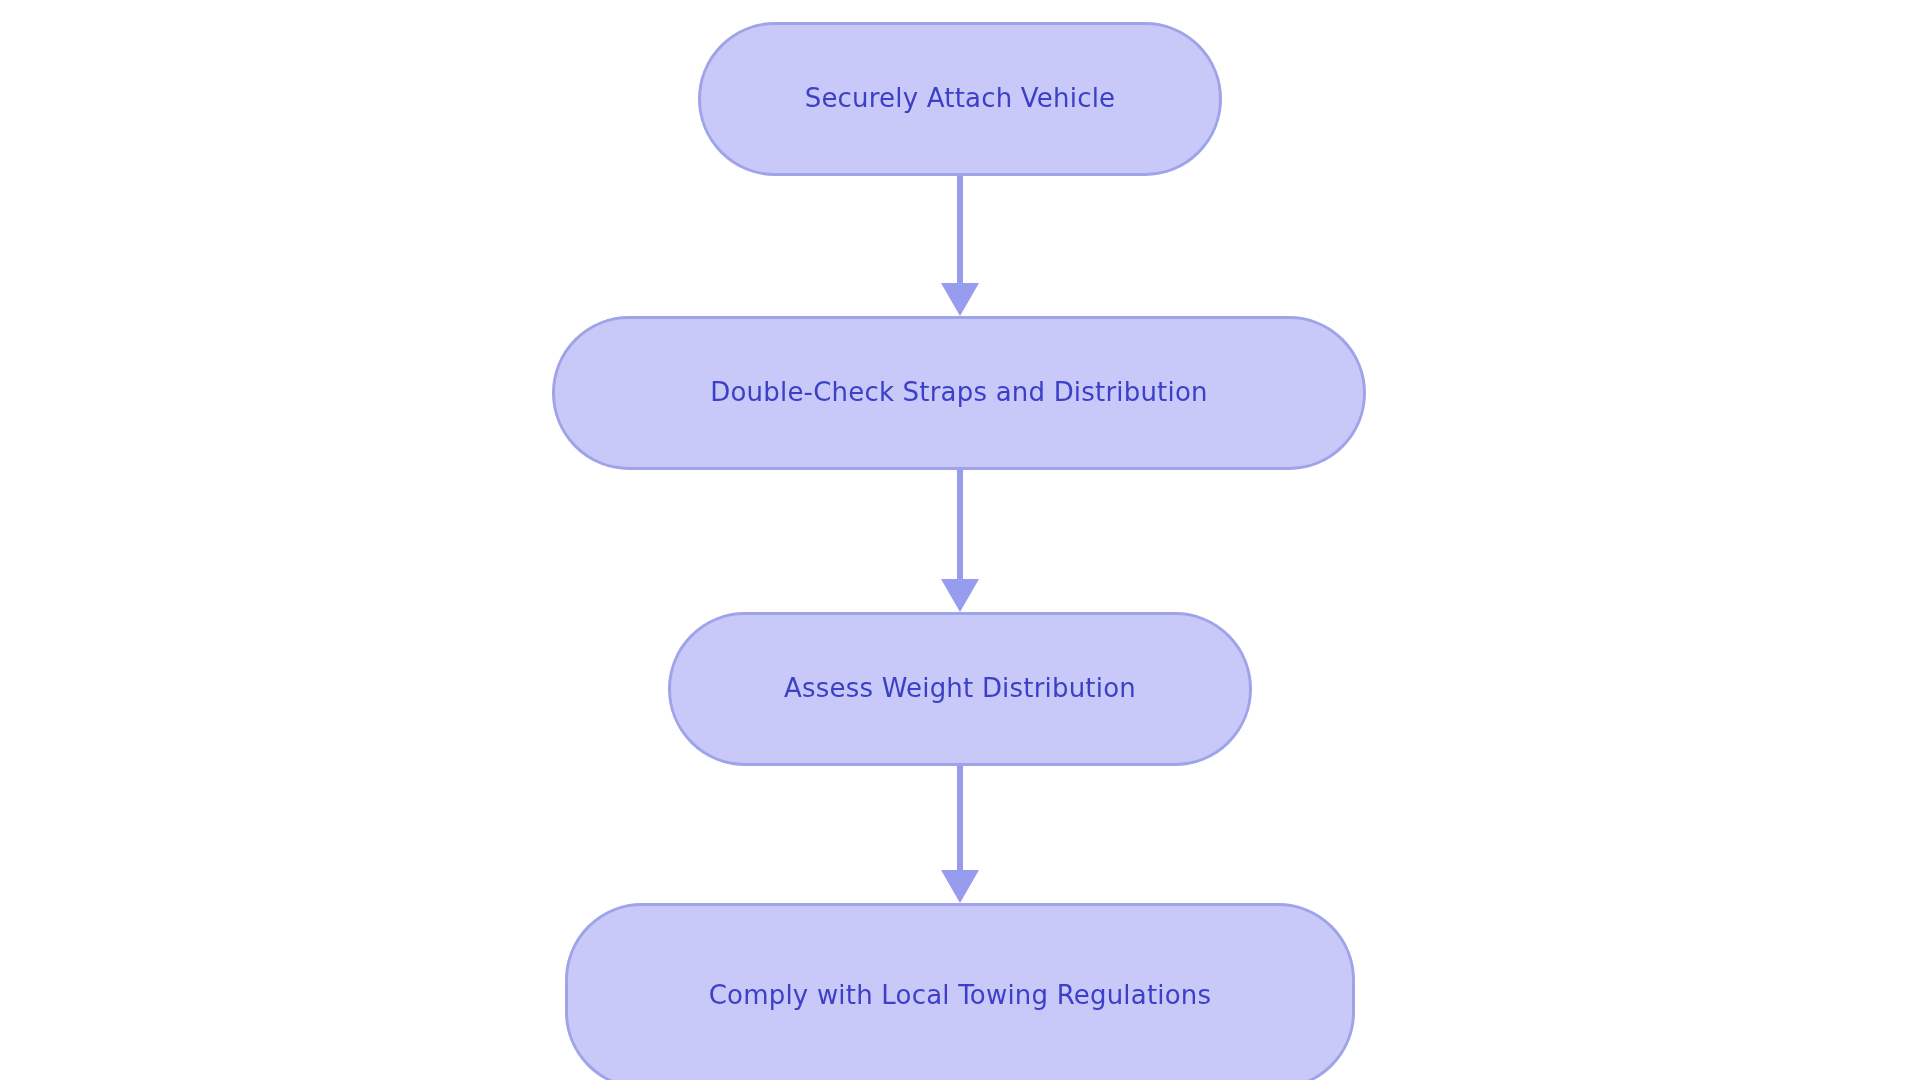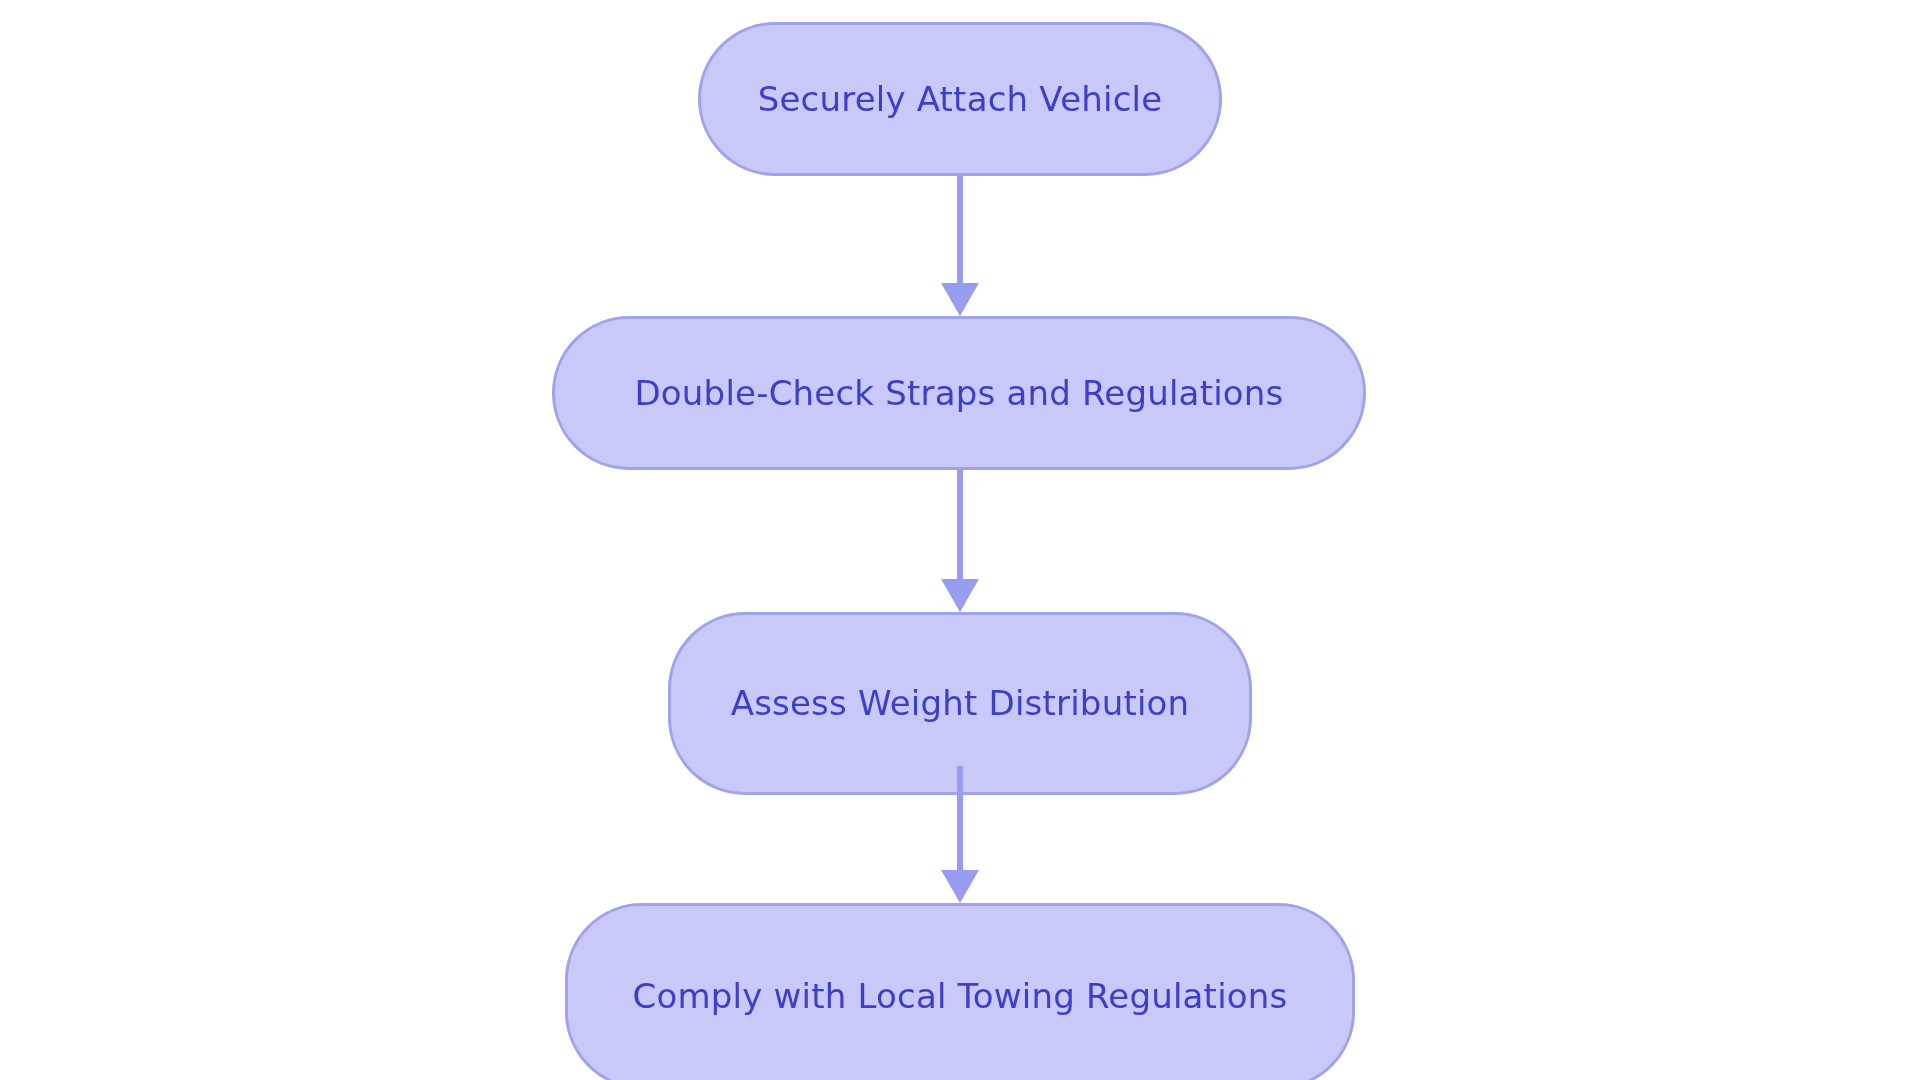--- a/index.html
+++ b/index.html
@@ -25,28 +25,28 @@
     background: var(--node-fill, #c8c9f8);
     border: 3px solid var(--node-border, #9fa3e9);
     border-radius: 77px;
     display: flex;
     align-items: center;
     justify-content: center;
     text-align: center;
   }
   .node-label {
     color: var(--node-text, #3c40c6);
-    font-size: 34px;
+    font-size: 26px;
     line-height: 1.2;
     letter-spacing: 0.2px;
     white-space: nowrap;
   }
   .n1 { left: 698px; top: 22px;  width: 524px; height: 154px; }
   .n2 { left: 552px; top: 316px; width: 814px; height: 154px; }
-  .n3 { left: 668px; top: 612px; width: 584px; height: 183px; }
+  .n3 { left: 668px; top: 612px; width: 584px; height: 154px; }
   .n4 { left: 565px; top: 903px; width: 790px; height: 186px; }
 
   .arrow {
     position: absolute;
     left: 941px;
     width: 38px;
     display: flex;
     flex-direction: column;
     align-items: center;
   }
@@ -75,21 +75,21 @@
   <div class="node n1">
     <span class="node-label">Securely Attach Vehicle</span>
   </div>
 
   <div class="arrow a1">
     <div class="arrow-line"></div>
     <div class="arrow-head"></div>
   </div>
 
   <div class="node n2">
-    <span class="node-label">Double-Check Straps and Regulations</span>
+    <span class="node-label">Double-Check Straps and Distribution</span>
   </div>
 
   <div class="arrow a2">
     <div class="arrow-line"></div>
     <div class="arrow-head"></div>
   </div>
 
   <div class="node n3">
     <span class="node-label">Assess Weight Distribution</span>
   </div>

